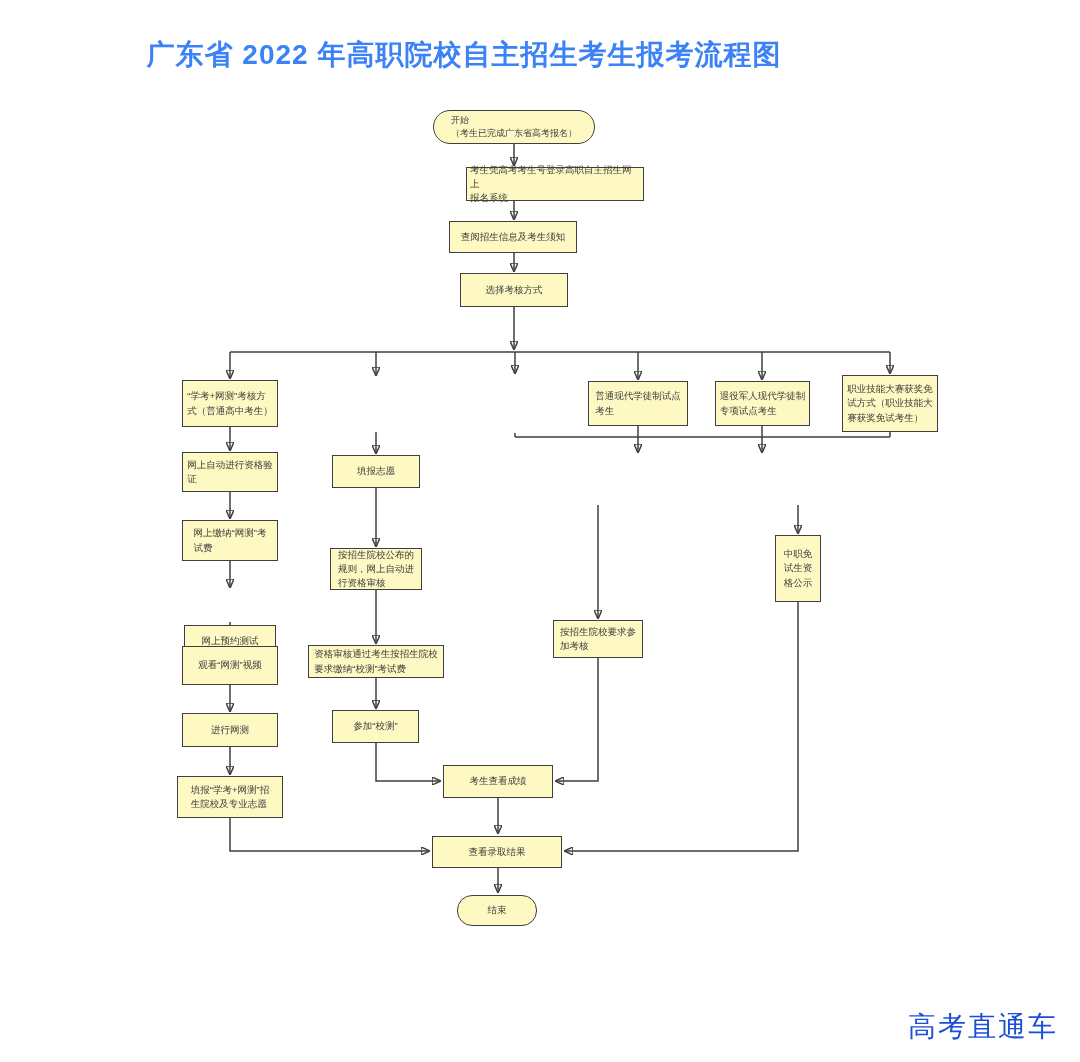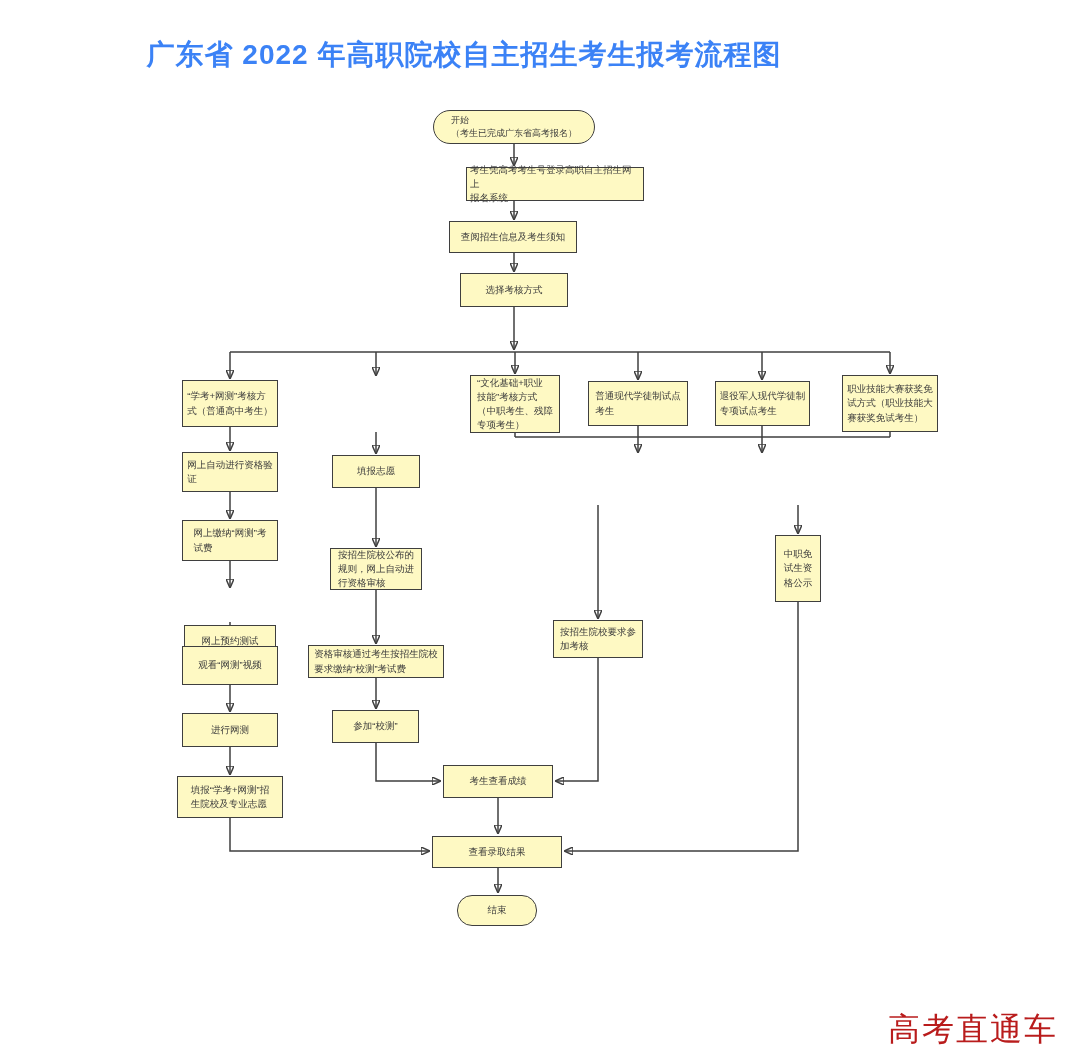--- a/index.html
+++ b/index.html
@@ -53,21 +53,21 @@
   
   #n-wide{left:480px;top:455px;width:456px;height:50px;}
   #n-m1{left:553px;top:620px;width:90px;height:38px;}
   #n-m2{left:775px;top:535px;width:46px;height:67px;}
   
   #n-r1{left:443px;top:765px;width:110px;height:33px;}
   #n-r2{left:432px;top:836px;width:130px;height:32px;}
   #n-end{left:457px;top:895px;width:80px;height:31px;border-radius:15px;}
   .watermark{
     position:absolute;right:22px;top:1008px;
-    font-size:32px;color:#b91c1c;letter-spacing:2px;
+    font-size:28px;color:#1d4ed8;letter-spacing:2px;
   }
 </style>
 </head>
 <body>
 
 <div class="canvas">
 
   <div class="title">广东省 2022 年高职院校自主招生考生报考流程图</div>
 
   <svg class="wires" viewBox="0 0 1080 1062" xmlns="http://www.w3.org/2000/svg">
@@ -118,24 +118,20 @@
 
   <div class="node stadium" id="n-start">开始
 （考生已完成广东省高考报名）</div>
   <div class="node" id="n-login">考生凭高考考生号登录高职自主招生网上
 报名系统</div>
   <div class="node" id="n-info">查阅招生信息及考生须知</div>
   <div class="node" id="n-choose">选择考核方式</div>
 
   <div class="node" id="n-b1">“学考+网测”考核方
 式（普通高中考生）</div>
-  <div class="node" id="n-b3">“文化基础+职业
-技能”考核方式
-（中职考生、残障
-专项考生）</div>
   <div class="node" id="n-b4">普通现代学徒制试点
 考生</div>
   <div class="node" id="n-b5">退役军人现代学徒制
 专项试点考生</div>
   <div class="node" id="n-b6">职业技能大赛获奖免
 试方式（职业技能大
 赛获奖免试考生）</div>
 
   <div class="node" id="n-c1a">网上自动进行资格验
 证</div>

